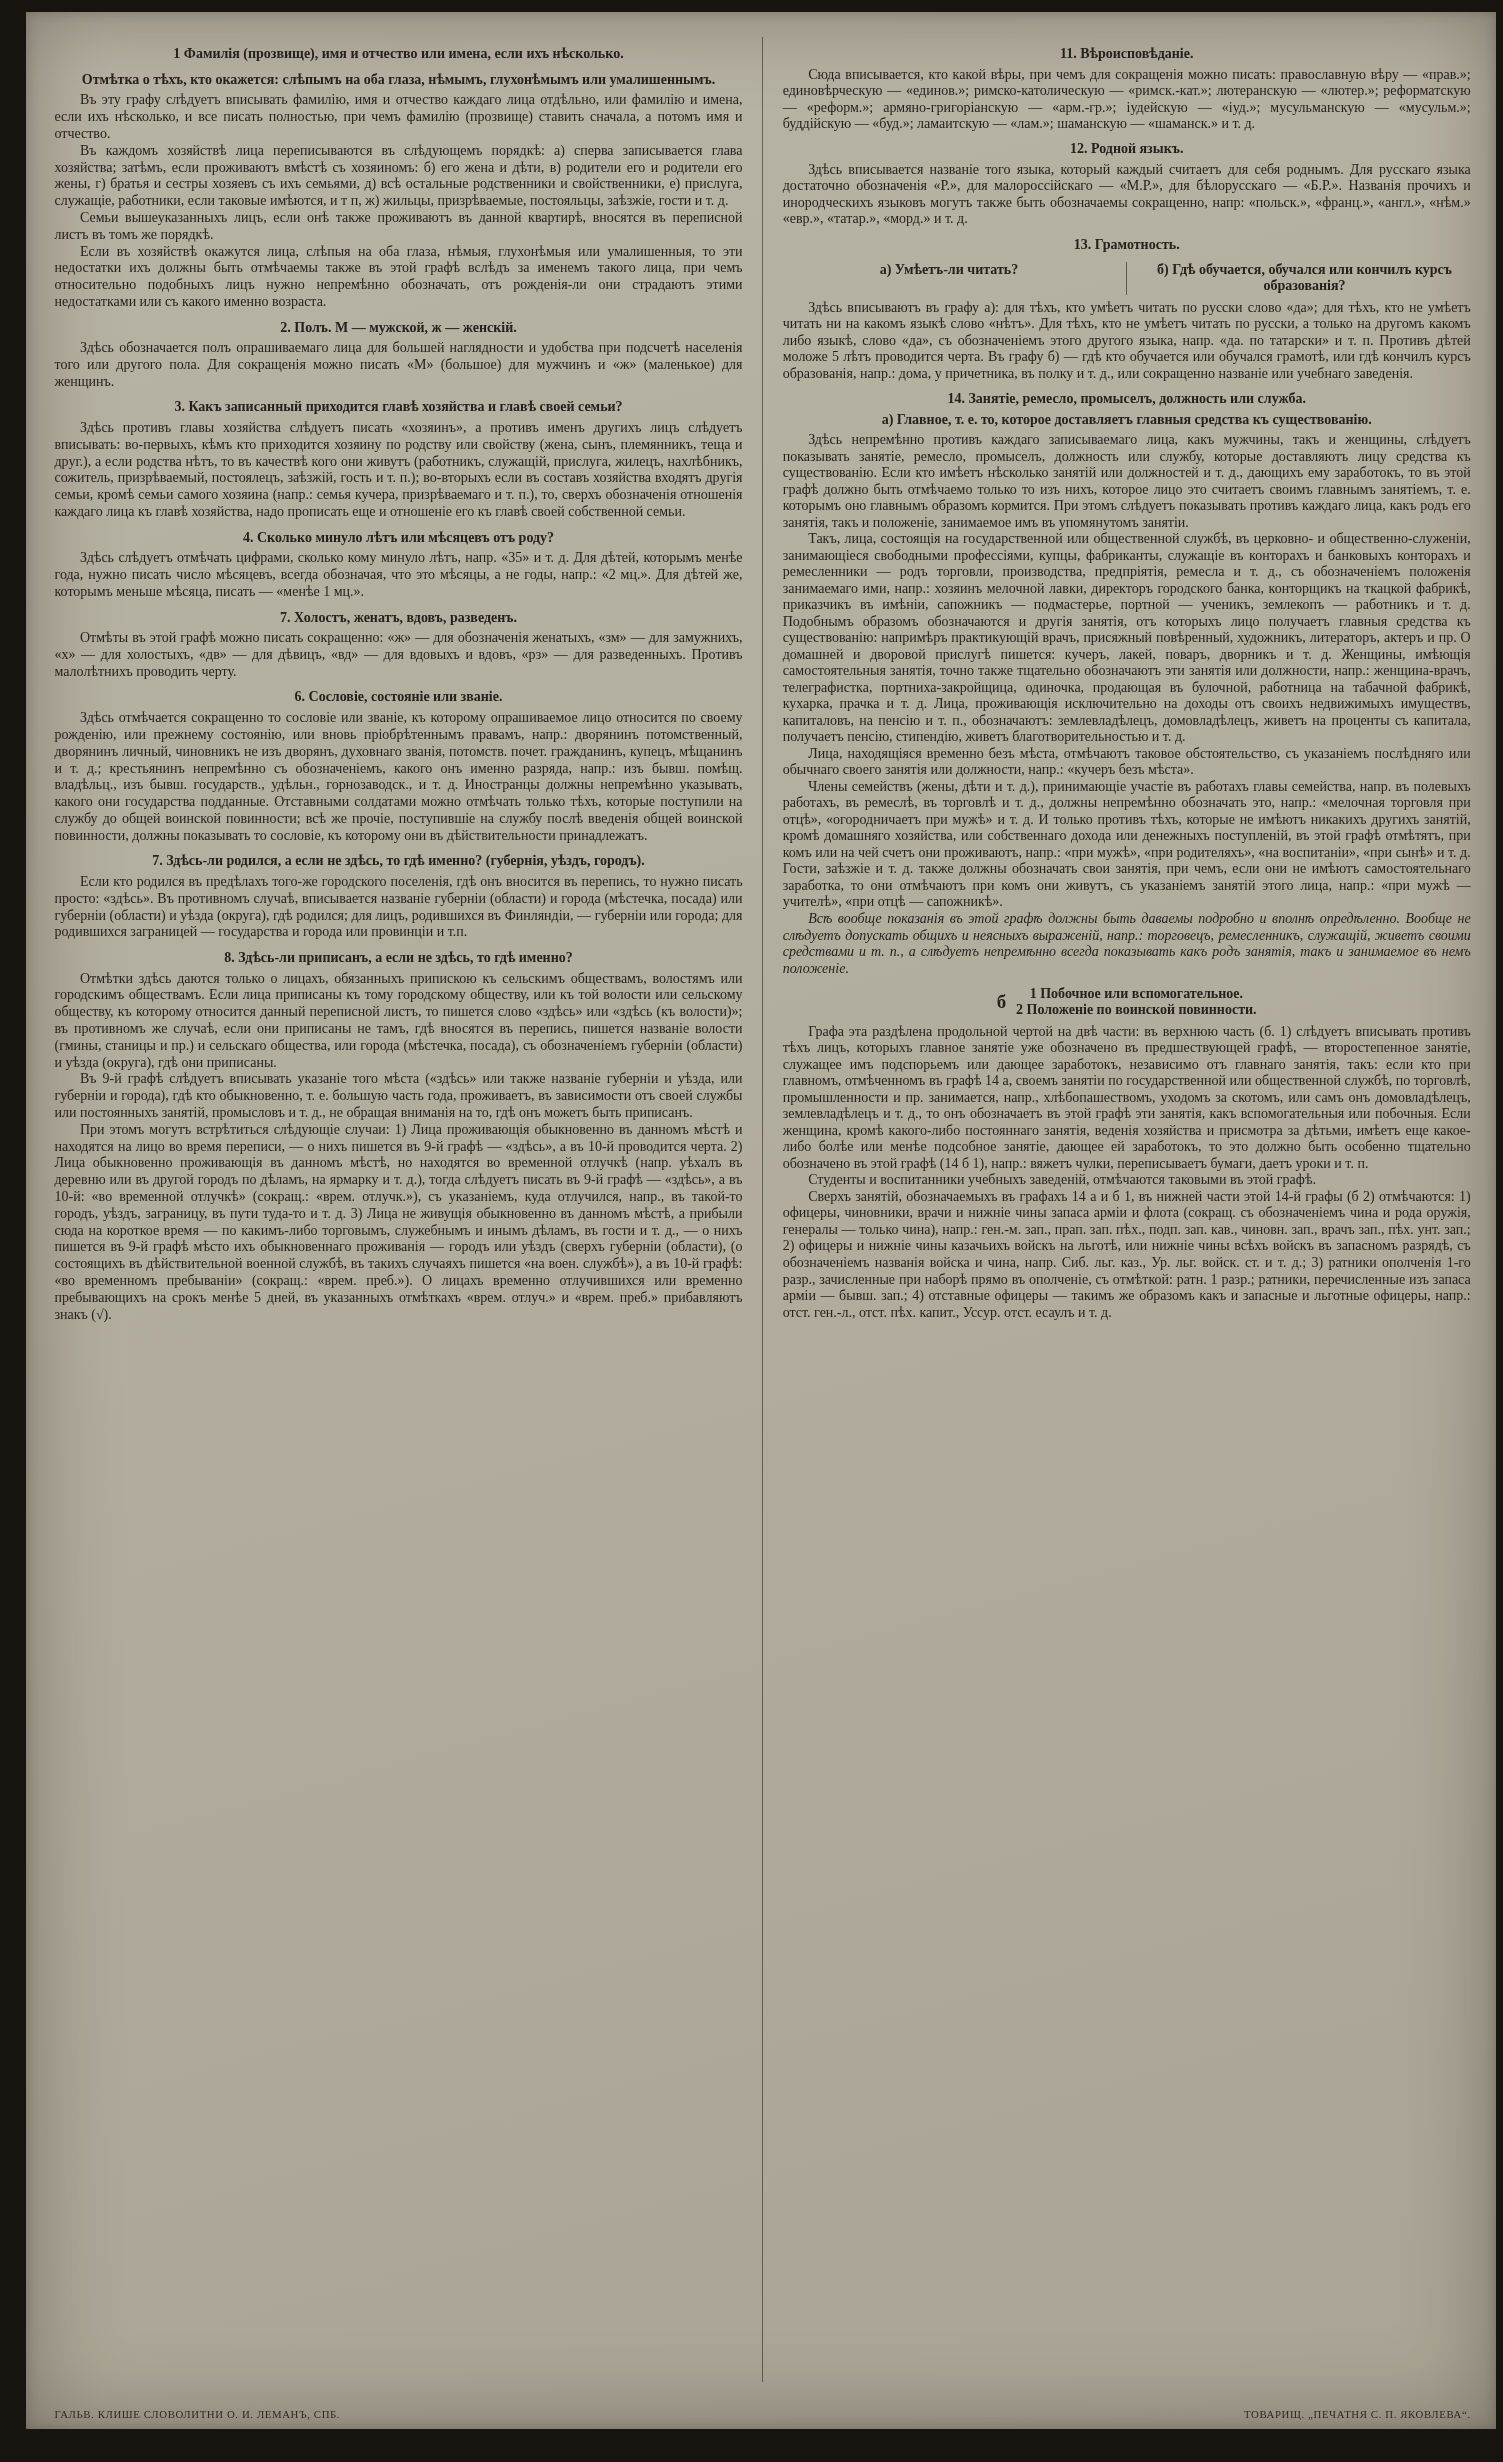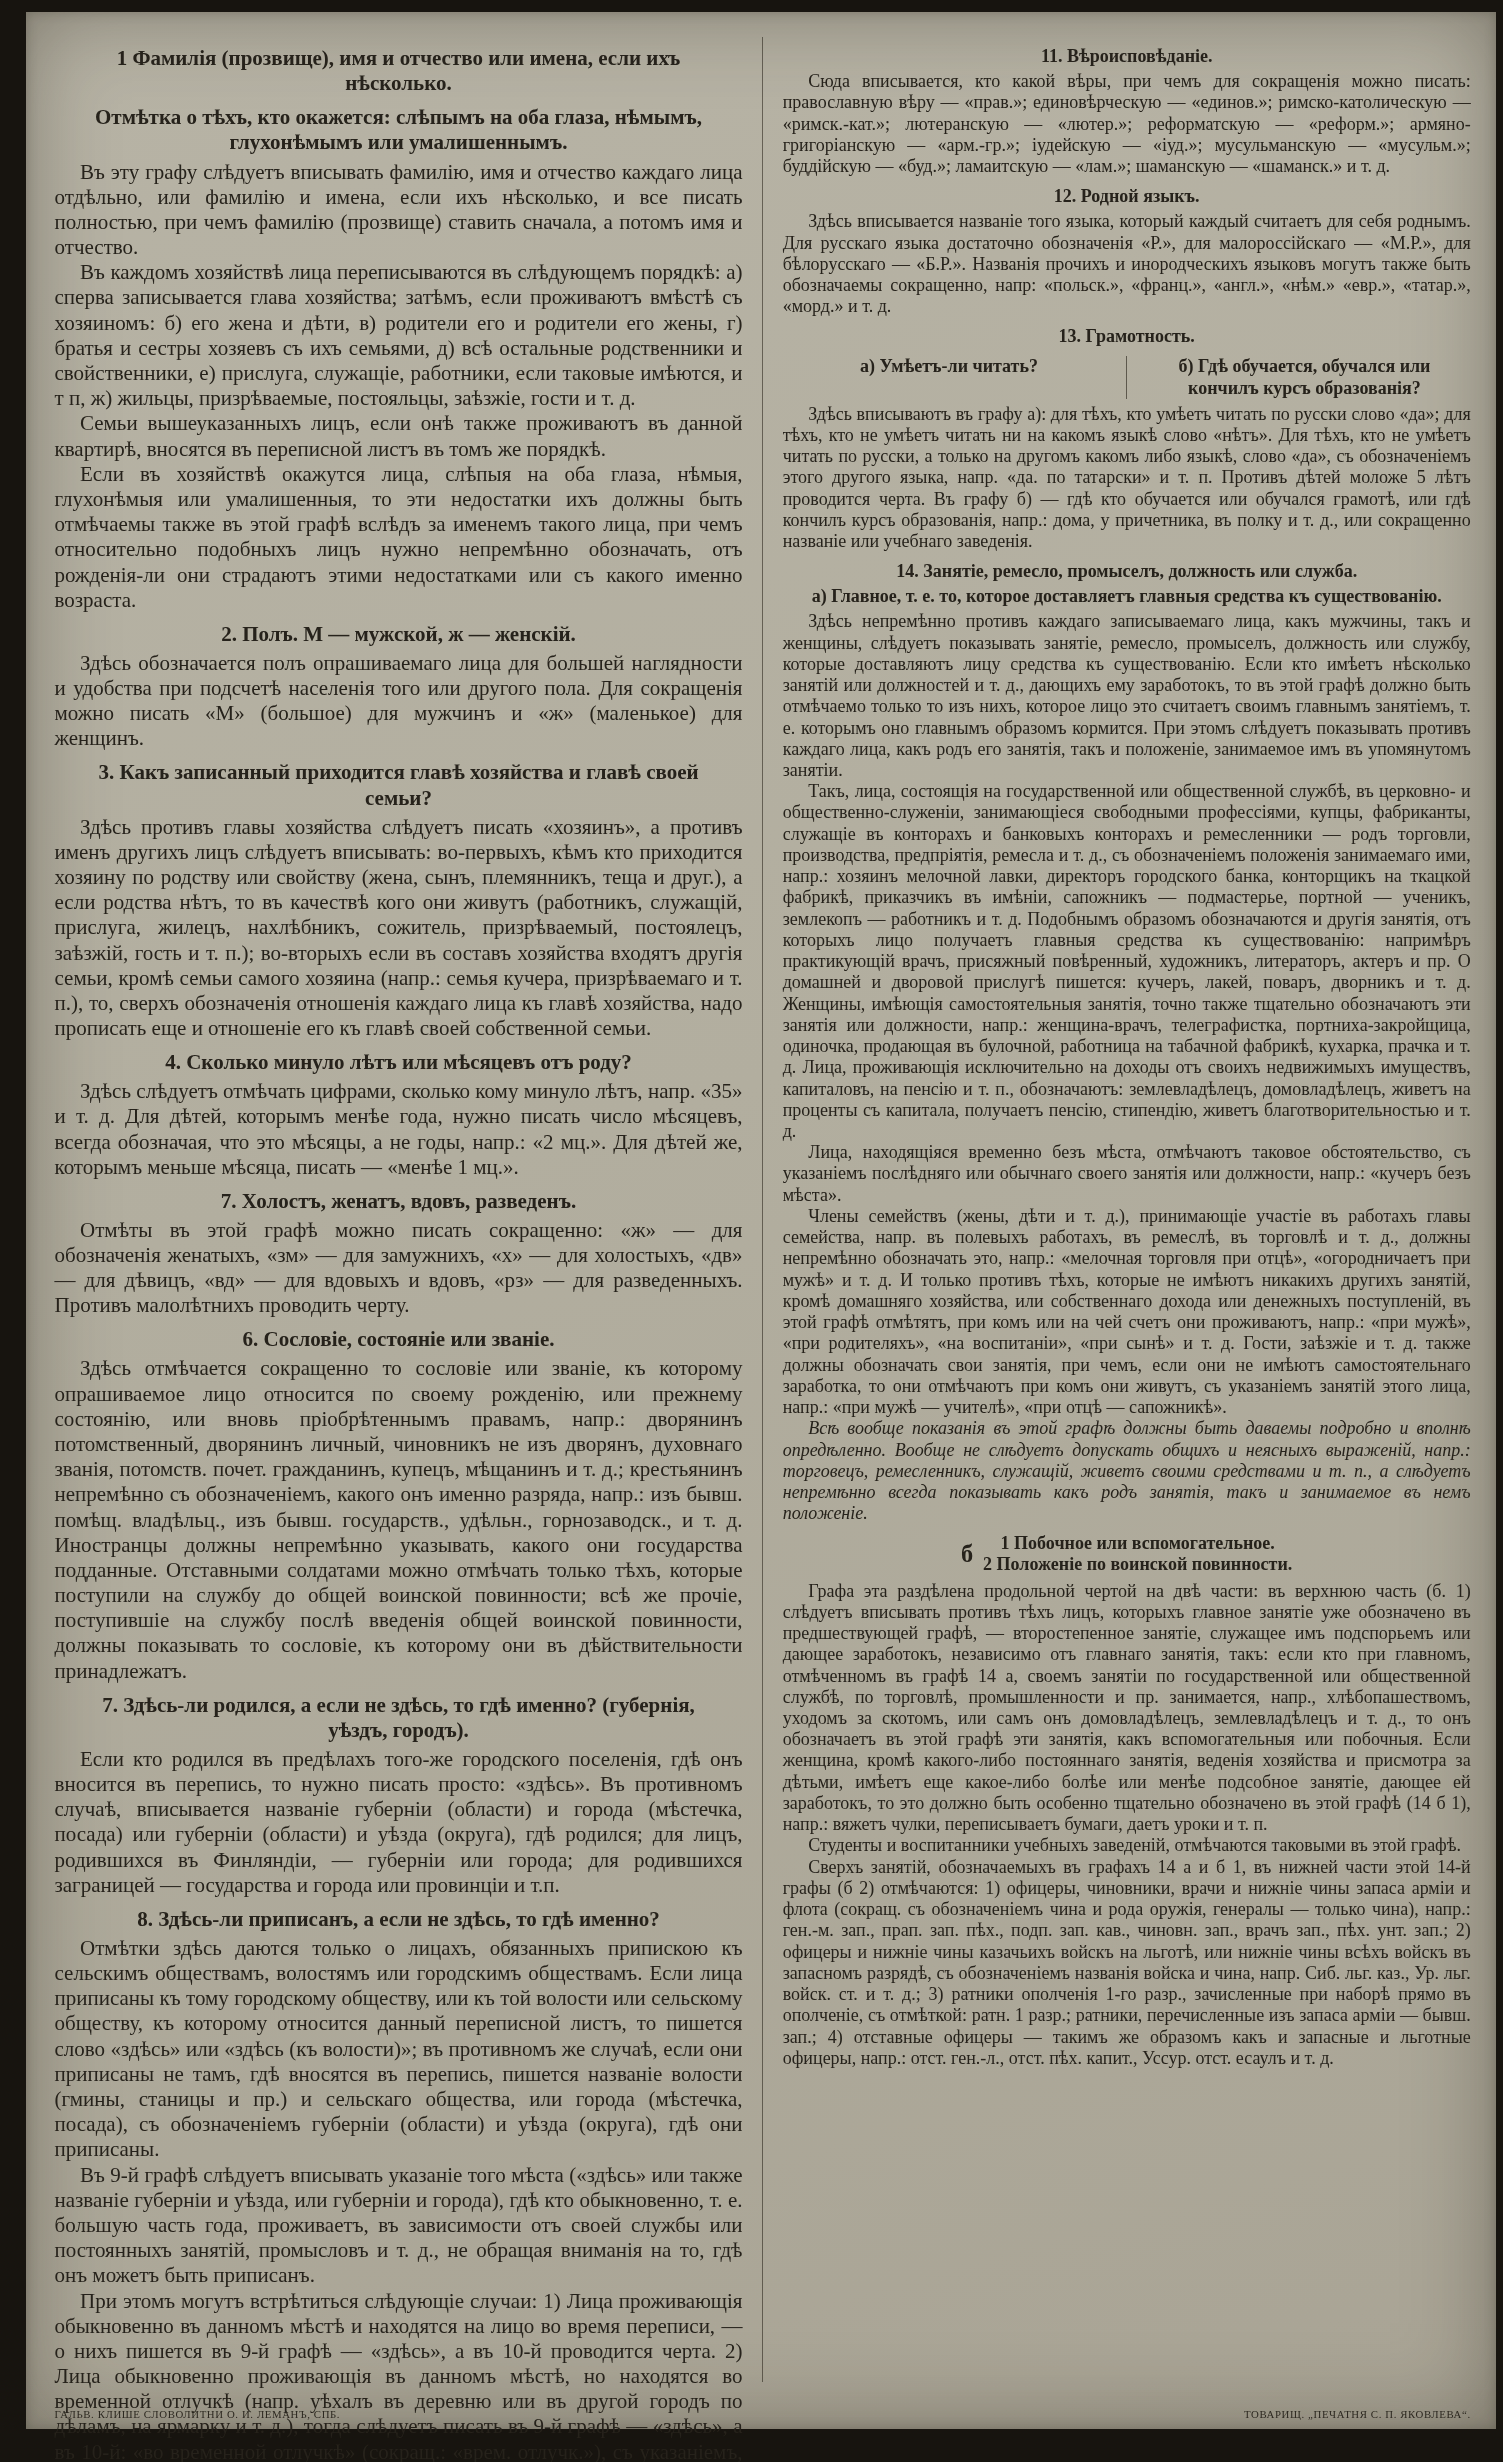--- a/index.html
+++ b/index.html
@@ -13,22 +13,22 @@
     position:absolute;left:25.5px;top:11.8px;right:7.8px;bottom:33px;
     background:linear-gradient(165deg,#b7b3a5 0%,#b2ae9f 45%,#a9a495 100%);
     box-shadow:inset 0 0 88px rgba(38,32,22,.38), inset 0 0 11.8px rgba(38,32,22,.25);
     color:#26221b;
   }
   .content{
     position:absolute;left:29px;right:25.5px;top:25.5px;bottom:47px;
     display:flex;
   }
   .col{flex:1 1 0;min-width:0;}
-  .col.left{padding-right:19.6px;font-size:21px;line-height:1.2;}
-  .col.right{padding-left:19.6px;font-size:18px;line-height:1.18;}
+  .col.left{padding-right:19.6px;font-size:14px;line-height:1.2;}
+  .col.right{padding-left:19.6px;font-size:14px;line-height:1.18;}
   .colrule{width:1px;background:rgba(35,30,20,.55);}
   .heading{
     text-align:center;font-weight:bold;
     margin:8.8px 17.6px 3.9px 17.6px;
   }
   .heading.sub{margin-top:3.9px;}
   p.body{
     margin:0;text-align:justify;text-indent:25.5px;
     hyphens:auto;
   }

